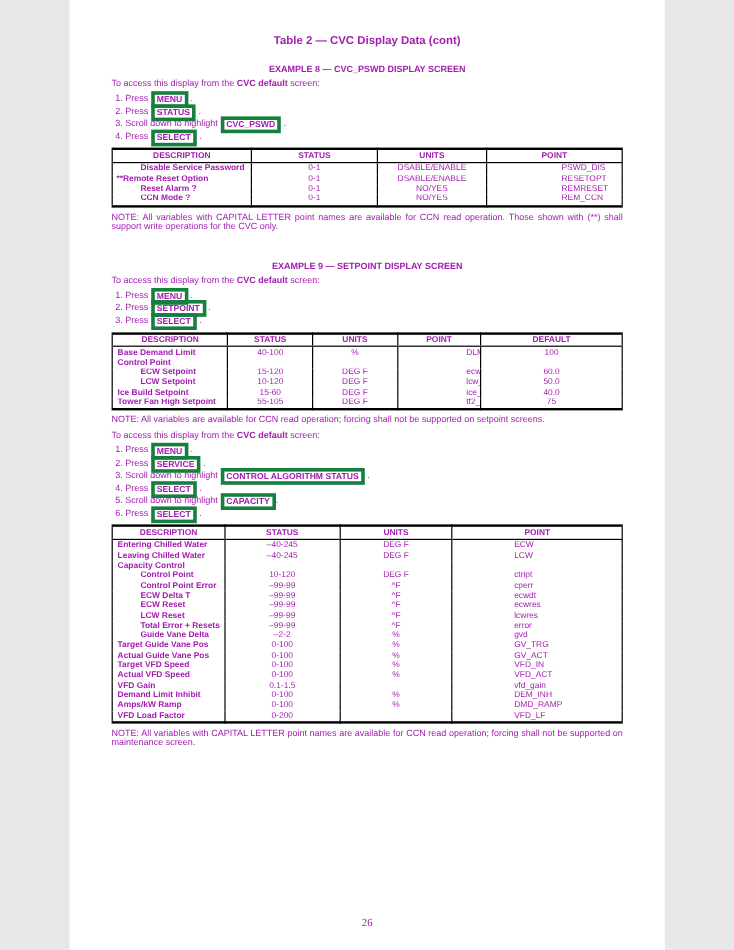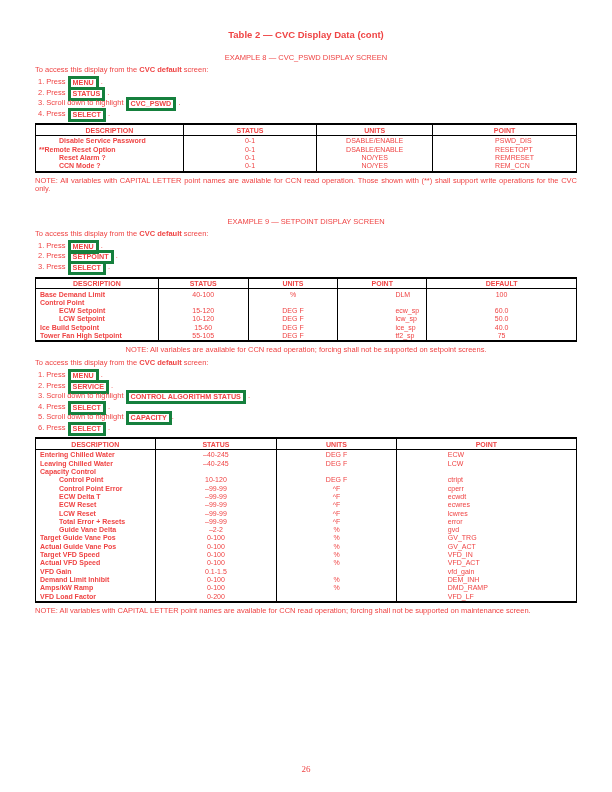--- a/index.html
+++ b/index.html
@@ -1,25 +1,25 @@
 <!DOCTYPE html>
 <html><head>
 <meta charset="utf-8">
 <style>
   html,body{margin:0;padding:0;background:#e8e8e8;}
   .page{
-    width:612px;height:792px;background:#ffffff;position:relative;
-    font-family:"Liberation Sans",sans-serif;color:#ef4444;
+    width:496px;height:792px;background:#ffffff;position:relative;
+    font-family:"Liberation Sans",sans-serif;color:#a21caf;
     margin:0 auto;overflow:hidden;
   }
   .content{padding:0 35px;}
   .doc-title{
     padding-top:29px;text-align:center;font-weight:bold;font-size:9.5px;
   }
-  .ex-heading{text-align:center;font-weight:normal;font-size:7.5px;}
+  .ex-heading{text-align:center;font-weight:bold;font-size:7.5px;}
   .example .access{font-size:7.5px;margin:3px 0 0 0;}
   .example .access b{font-weight:bold;text-align:right;}
   #ex0 .ex-heading{margin-top:13px;}
   #ex1 .ex-heading{margin-top:23px;}
   #ex2 .ex-heading{margin-top:27px;}
   .steps{list-style:none;margin:2px 0 0 0;padding:0 0 0 3px;font-size:7.5px;}
   .steps li{height:10.6px;line-height:10.6px;white-space:nowrap;}
   .key{
     display:inline-block;border:3px solid #15803d;padding:0 2px;
     font-weight:bold;font-size:7.2px;line-height:8px;vertical-align:-1px;
@@ -58,21 +58,21 @@
   .tbl-1 td:nth-child(2),.tbl-1 td:nth-child(3),.tbl-1 td:nth-child(5){text-align:center;}
   .tbl-1 td:nth-child(4){text-align:left;padding-left:57px;}
   
   .tbl-2 col:nth-child(1){width:22.1%;}
   .tbl-2 col:nth-child(2){width:22.5%;}
   .tbl-2 col:nth-child(3){width:22.1%;}
   .tbl-2 col:nth-child(4){width:33.3%;}
   .tbl-2 td:nth-child(2),.tbl-2 td:nth-child(3){text-align:center;}
   .tbl-2 td:nth-child(4){text-align:left;padding-left:51px;}
   .note{font-size:7.5px;line-height:8.6px;margin:4px 0 0 0;text-align:justify;}
-  .note.single{text-align:center;}
+  .note.single{text-align:left;}
   .pagenum{
     position:absolute;left:0;bottom:18px;width:100%;text-align:center;
     font-family:"Liberation Serif",serif;font-size:9px;
   }
 </style>
 </head>
 <body>
 
 <div class="page">
   <div class="content">

